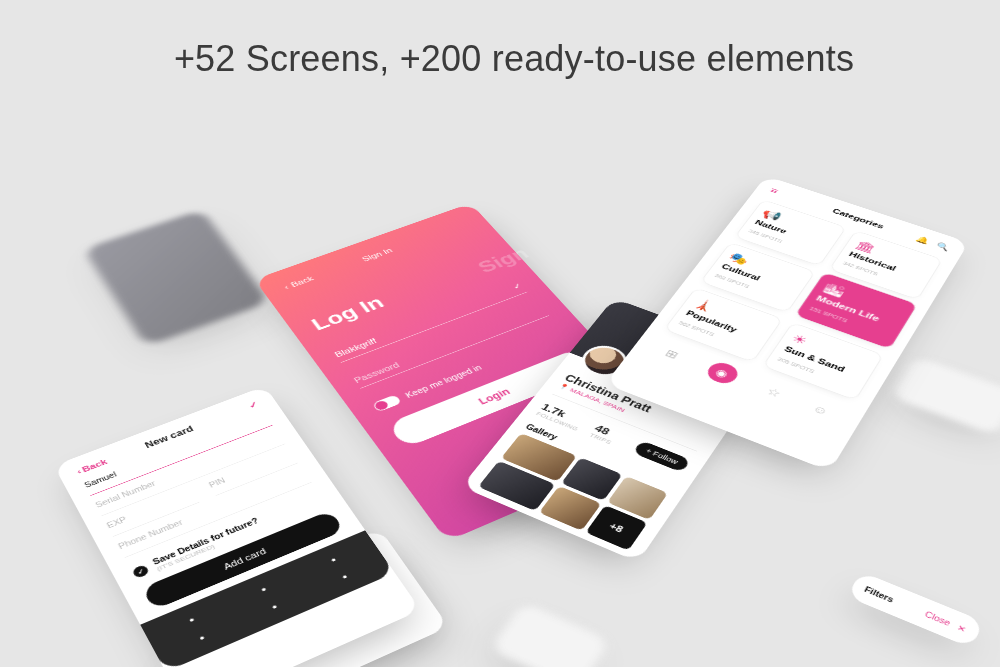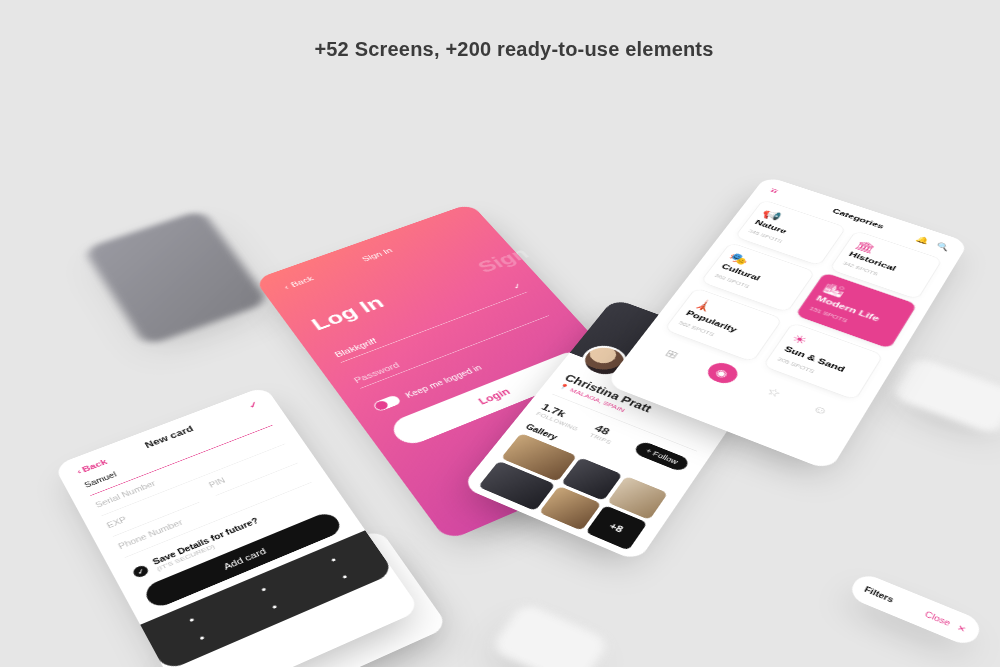--- a/index.html
+++ b/index.html
@@ -15,22 +15,22 @@
 html,body{margin:0;padding:0;}
 body{
   width:1000px;height:667px;
   background:var(--bg);
   position:relative;
   overflow:hidden;
 }
 .headline{
   position:absolute;top:38px;left:0;right:0;
   text-align:center;
-  font-weight:700;
-  font-size:20px;
+  font-weight:400;
+  font-size:36px;
   color:#3b3b3b;
   letter-spacing:.2px;
   padding-left:28px;
 }
 
 
 .stage{
   position:absolute;
   left:0;top:0;width:100%;height:100%;
   perspective:1800px;

